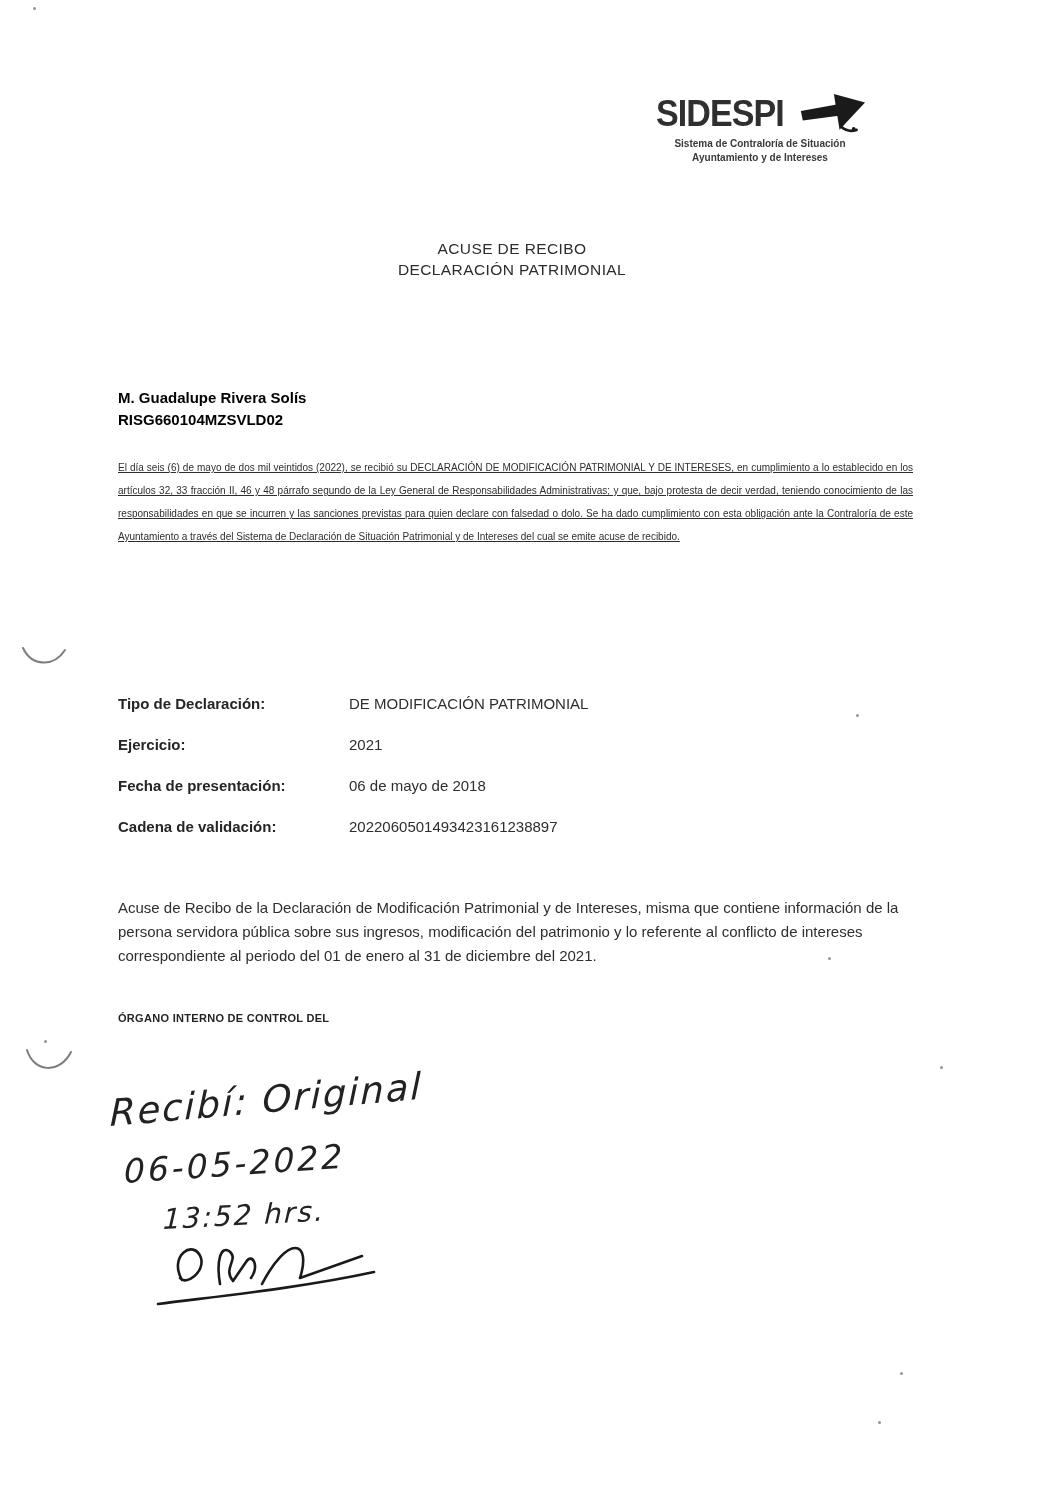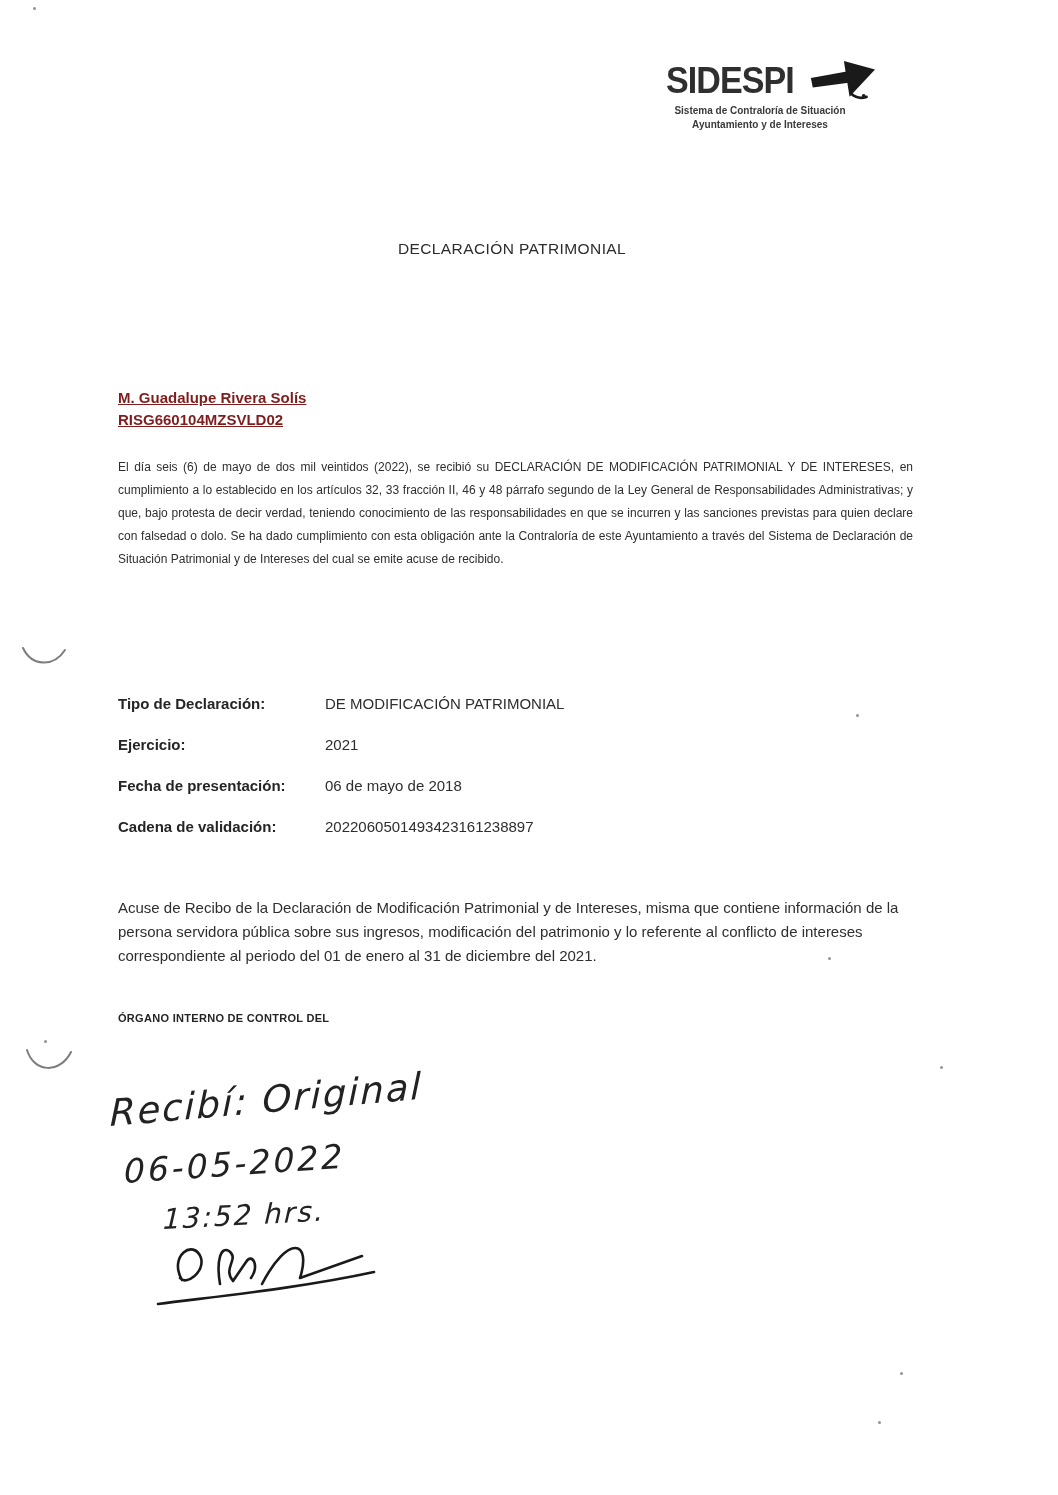--- a/index.html
+++ b/index.html
@@ -22,22 +22,23 @@
   .logo {
     position: absolute;
     left: 645px;
     top: 60px;
     width: 230px;
     text-align: center;
   }
   .logo-row {
     display: flex;
     align-items: center;
-    justify-content: flex-end;
+    justify-content: center;
     gap: 8px;
+    margin-top: 33px;
   }
   .logo-brand {
     font-size: 37px;
     font-weight: bold;
     letter-spacing: -1px;
     color: #2f2f2f;
     transform: scaleX(0.92);
     transform-origin: left center;
     white-space: nowrap;
   }
@@ -69,49 +70,50 @@
   }
 
   
   .recipient {
     position: absolute;
     left: 118px;
     top: 387px;
     font-size: 15px;
     font-weight: bold;
     line-height: 22px;
-    color: #7f1d1d;
-    text-decoration: underline;
+    color: #000000;
   }
 
   
   .body-par {
     position: absolute;
     left: 118px;
     top: 456px;
     width: 795px;
-    font-size: 12px;
+    font-size: 10px;
     line-height: 23px;
     text-align: justify;
     color: #2e2e2e;
+    text-decoration: underline;
   }
 
   
   .fields {
     position: absolute;
     left: 118px;
     top: 682px;
     width: 700px;
   }
   .field-row {
     display: flex;
     align-items: baseline;
     margin-bottom: 9px;
     font-size: 15px;
     line-height: 20px;
+    gap: 24px;
   }
   .field-label {
     flex: 0 0 207px;
     font-weight: bold;
     color: #252525;
   }
   .field-value {
     color: #2e2e2e;
     margin-top: 12px;
   }
@@ -207,20 +209,21 @@
         <circle cx="58" cy="44" r="2" fill="#1a1a1a"></circle>
       </svg>
     </div>
     <div class="logo-tagline">
       <div>Sistema de Contraloría de Situación</div>
       <div>Ayuntamiento y de Intereses</div>
     </div>
   </div>
 
   <div class="title-block">
+    <div>ACUSE DE RECIBO</div>
     <div>DECLARACIÓN PATRIMONIAL</div>
   </div>
 
   <div class="recipient">
     <div>M. Guadalupe Rivera Solís</div>
     <div>RISG660104MZSVLD02</div>
   </div>
 
   <div class="body-par">El día seis (6) de mayo de dos mil veintidos (2022), se recibió su DECLARACIÓN DE MODIFICACIÓN PATRIMONIAL Y DE INTERESES, en cumplimiento a lo establecido en los artículos 32, 33 fracción II, 46 y 48 párrafo segundo de la Ley General de Responsabilidades Administrativas; y que, bajo protesta de decir verdad, teniendo conocimiento de las responsabilidades en que se incurren y las sanciones previstas para quien declare con falsedad o dolo. Se ha dado cumplimiento con esta obligación ante la Contraloría de este Ayuntamiento a través del Sistema de Declaración de Situación Patrimonial y de Intereses del cual se emite acuse de recibido.</div>
 

